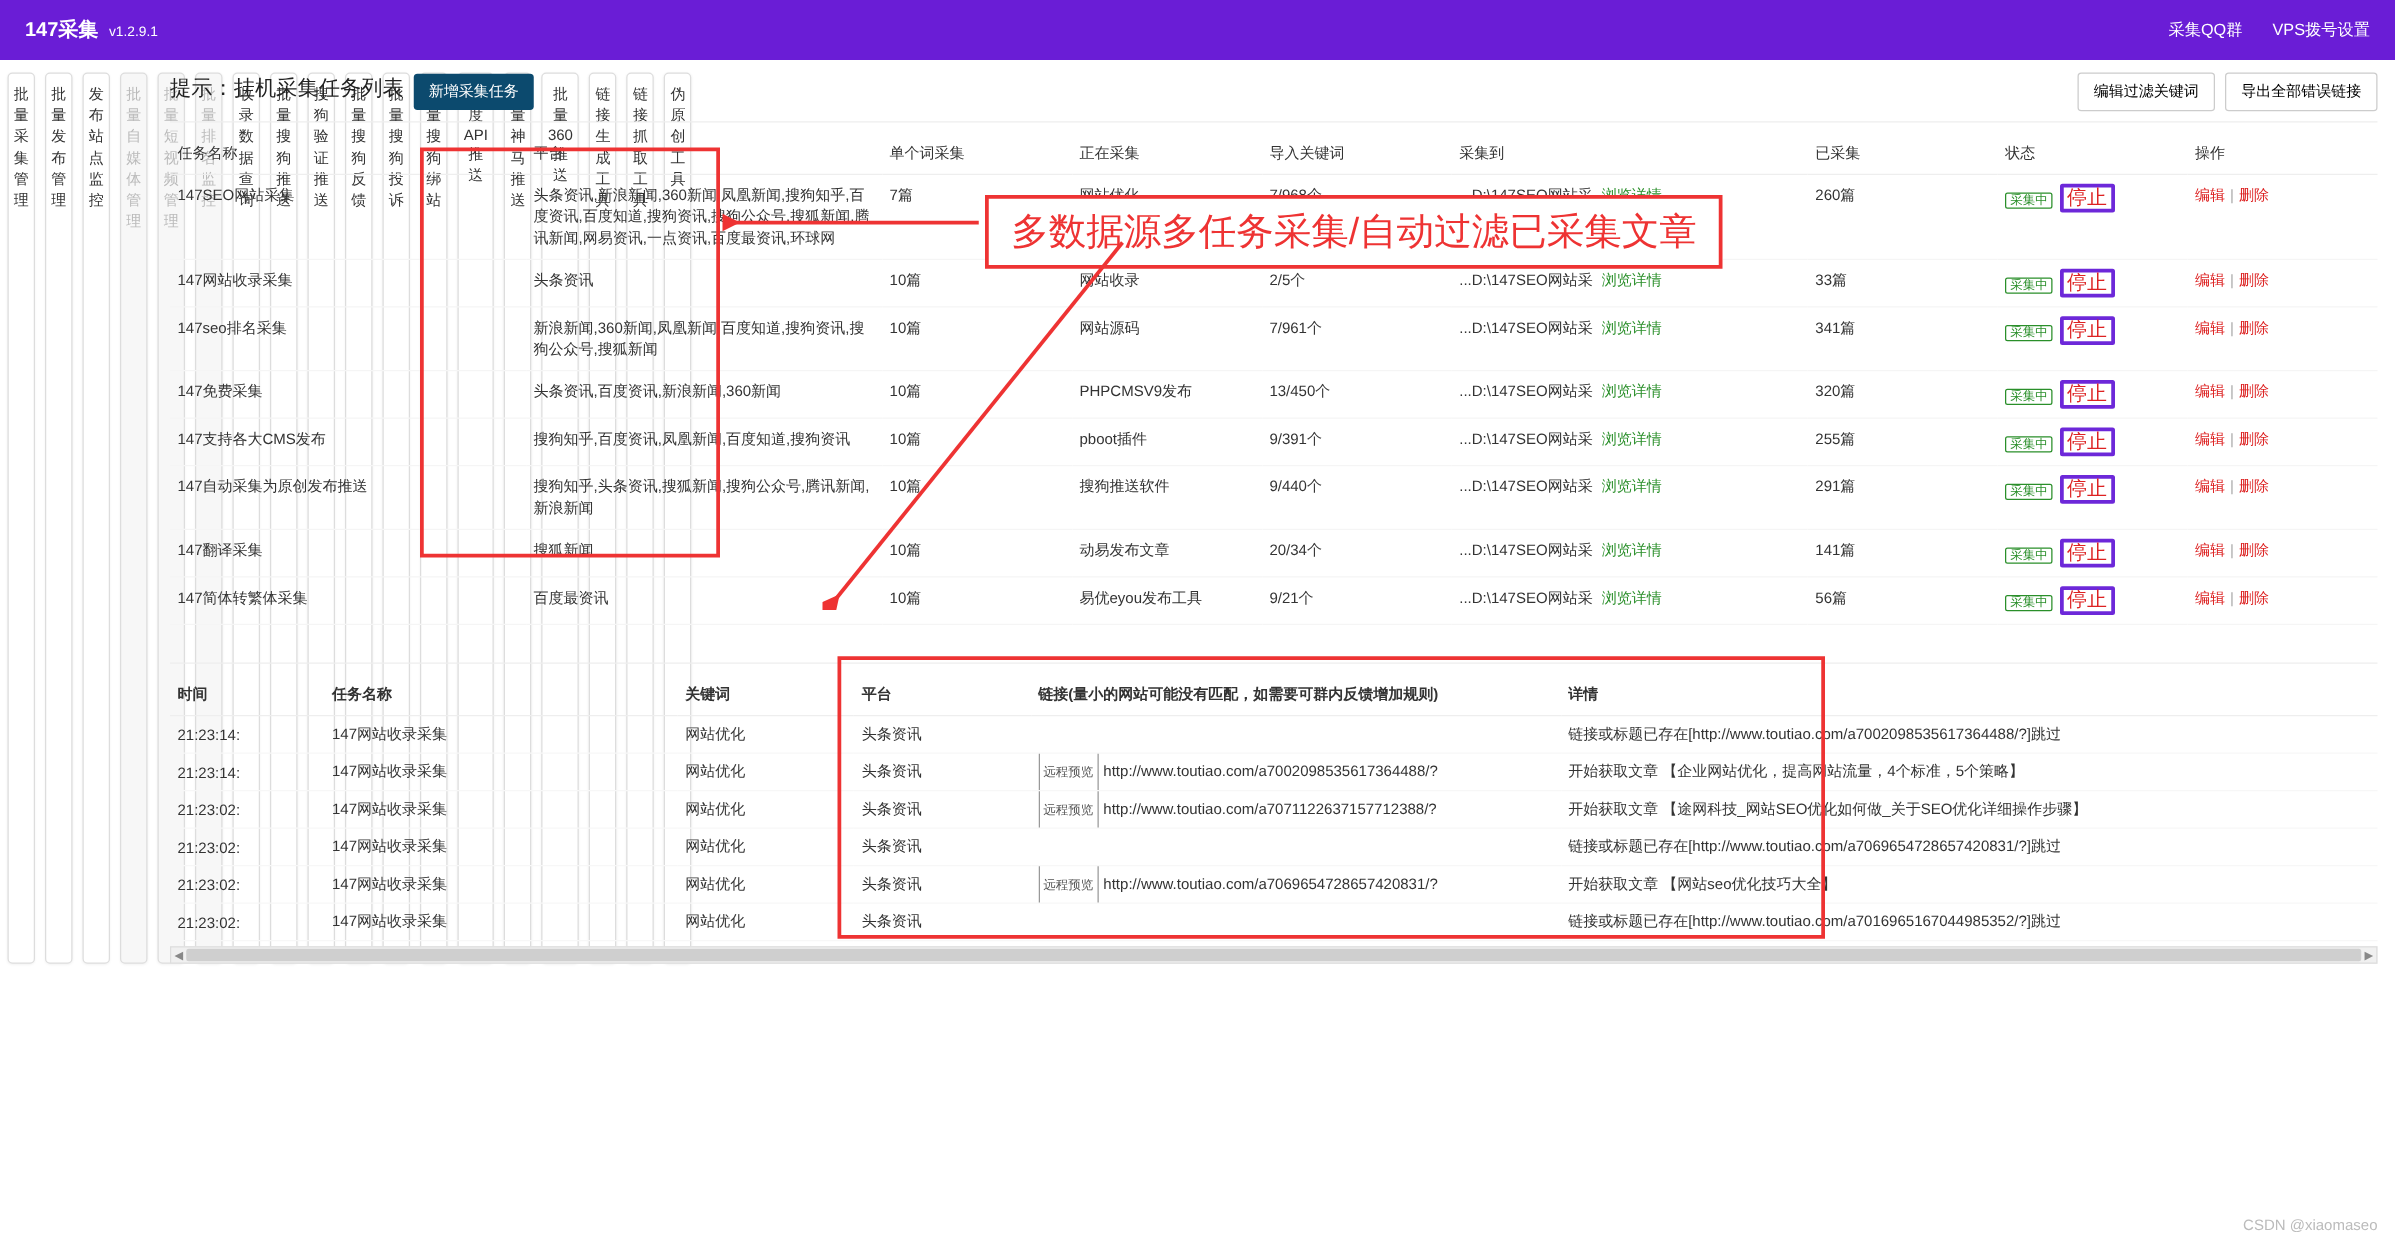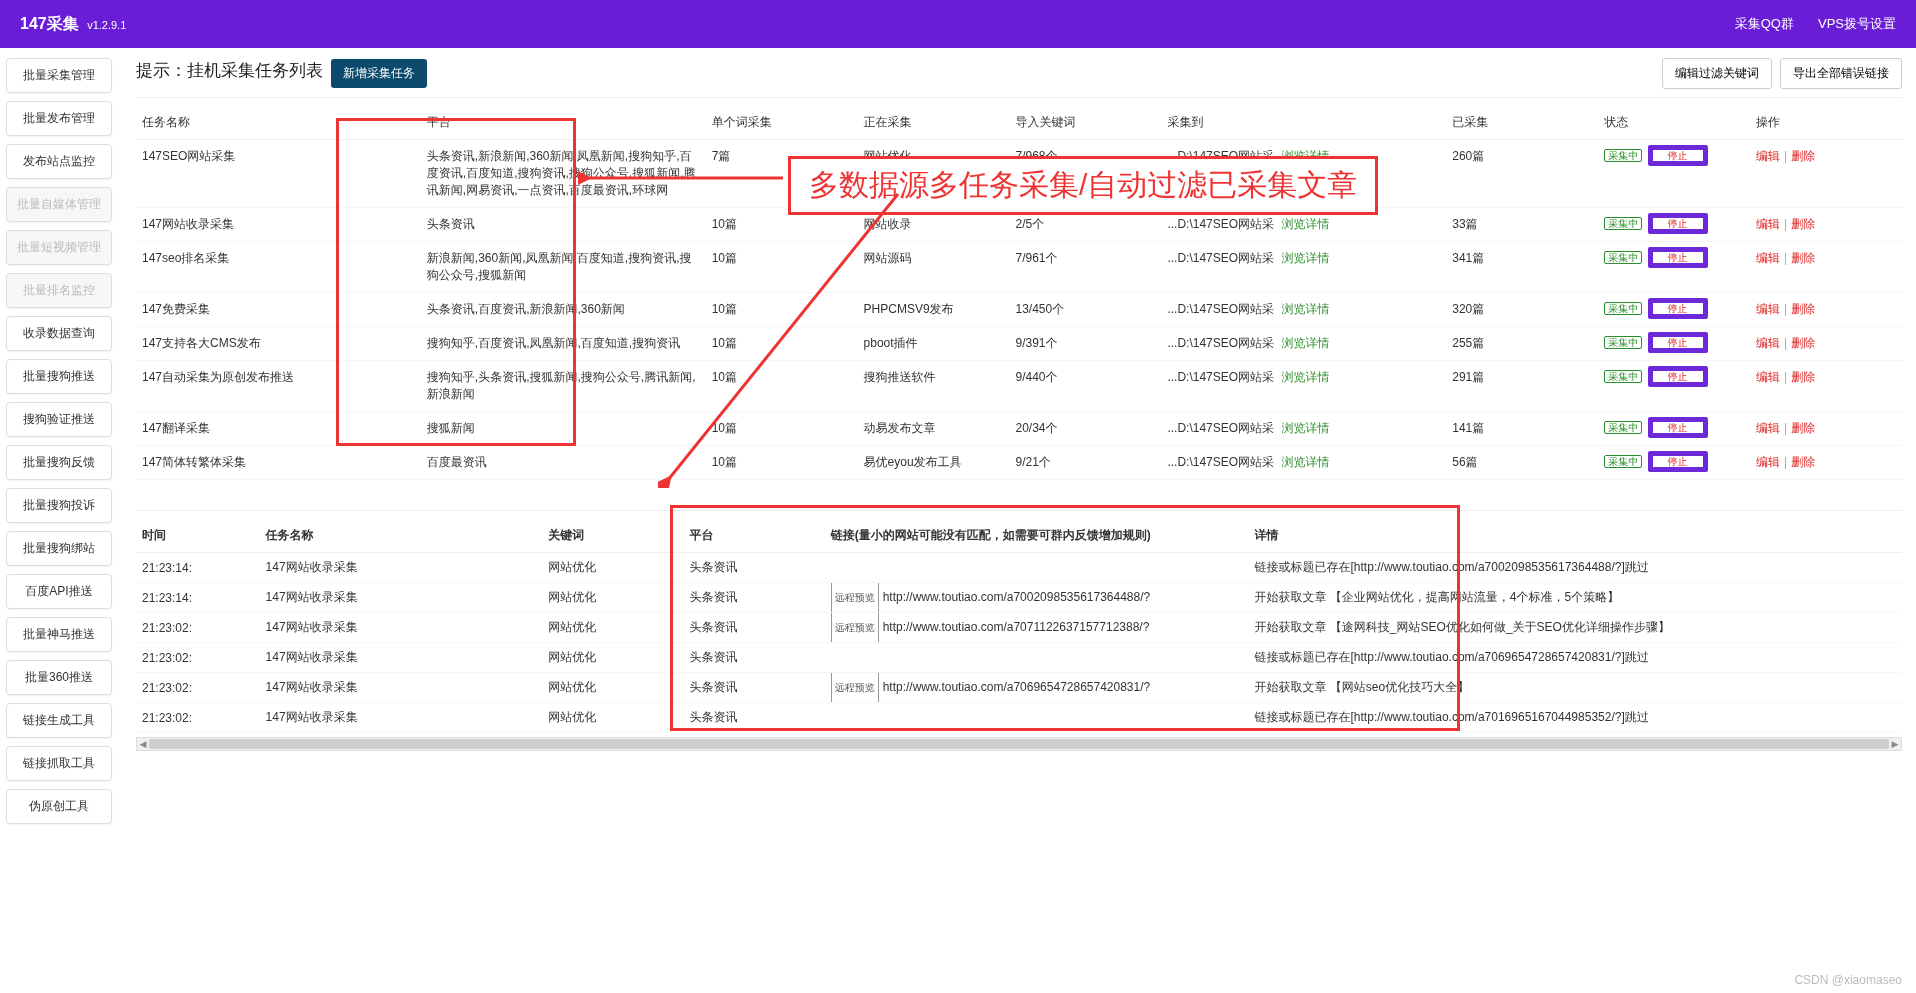--- a/index.html
+++ b/index.html
@@ -3,36 +3,36 @@
 <meta charset="utf-8">
 <style>
 *{box-sizing:border-box;margin:0;padding:0}
 body{font-family:"Microsoft YaHei",Arial,sans-serif;font-size:12px;color:#333;background:#fff}
 .topbar{background:#6a1dd6;color:#fff;height:48px;display:flex;align-items:center;padding:0 20px;justify-content:space-between}
 .topbar .brand{font-size:16px;font-weight:bold}
 .topbar .brand small{font-size:11px;font-weight:normal;margin-left:4px}
 .topbar .tlinks{display:flex;gap:24px;font-size:13px}
 .topbar .tlinks span{cursor:pointer}
 .wrap{display:flex}
-.sidebar{width:118px;padding:10px 6px;display:flex;flex-direction:column;gap:8px}
+.sidebar{width:118px;padding:10px 6px;display:flex;gap:8px}
 .sbtn{border:1px solid #ddd;background:#fff;border-radius:4px;padding:8px 4px;text-align:center;font-size:12px;cursor:pointer;color:#333;box-shadow:0 1px 2px rgba(0,0,0,.05)}
 .sbtn.disabled{color:#bbb;background:#f7f7f7}
 .main{flex:1;padding:10px 14px 10px 18px;position:relative}
 .pagehdr{display:flex;align-items:center;justify-content:space-between;border-bottom:1px solid #eee;padding-bottom:8px;margin-bottom:8px}
 .pagehdr .left{display:flex;gap:8px}
 .pagehdr h2{font-size:17px;font-weight:500;color:#222}
 .btn-primary{background:#0c4a6e;color:#fff;border:none;border-radius:3px;padding:6px 12px;font-size:12px;cursor:pointer}
 .btn-outline{background:#fff;border:1px solid #ccc;border-radius:3px;padding:6px 12px;font-size:12px;cursor:pointer;margin-left:8px}
 .rightbtns{display:flex}
 table.tasks{width:100%;border-collapse:collapse;font-size:12px;table-layout:fixed}
 table.tasks th{text-align:left;font-weight:normal;color:#333;padding:8px 6px;border-bottom:1px solid #eee}
 table.tasks td{padding:8px 6px;border-bottom:1px solid #f5f5f5;vertical-align:top;word-wrap:break-word}
 .link-green{color:#2a8f2a;cursor:pointer;margin-left:4px}
 .badge-g{border:1px solid #2a8f2a;color:#2a8f2a;font-size:10px;padding:0 3px;border-radius:2px;margin-right:2px}
-.badge-r{border:5px solid #6d28d9;color:#d22;font-size:10px;padding:0 15px;border-radius:2px;cursor:pointer}
+.badge-r{border:3px solid #6d28d9;color:#d22;font-size:16px;padding:0 3px;border-radius:2px;cursor:pointer}
 .op .edit{color:#d22;cursor:pointer}
 .op .del{color:#d22;cursor:pointer}
 .op .sep{color:#aaa;margin:0 4px}
 .annot1{position:absolute;border:3px solid #e33;z-index:5;pointer-events:none}
 .callout{position:absolute;border:3px solid #e33;background:#fff;color:#e33;font-size:30px;font-weight:500;padding:6px 18px;z-index:6;pointer-events:none}
 .arrow{position:absolute;z-index:6;pointer-events:none}
 .logpanel{margin-top:30px;border-top:1px solid #eee;padding-top:8px;position:relative}
 table.logs{width:100%;border-collapse:collapse;font-size:12px;table-layout:fixed}
 table.logs th{text-align:left;font-weight:bold;color:#333;padding:8px 6px;border-bottom:1px solid #eee}
 table.logs td{padding:6px 6px;border-bottom:1px solid #f7f7f7;white-space:nowrap;overflow:hidden;text-overflow:ellipsis}

